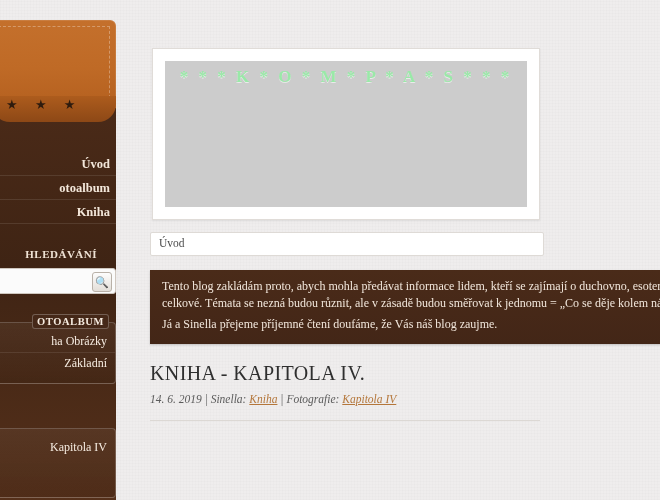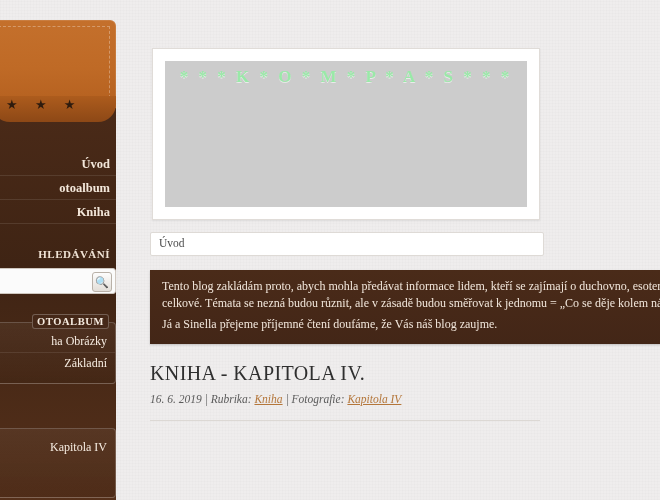--- a/index.html
+++ b/index.html
@@ -71,21 +71,21 @@
     line-height: 24px;
     padding-right: 6px;
     text-align: right;
     color: #f3e7da;
     font-size: 12.5px;
     font-weight: bold;
     border-bottom: 1px solid rgba(255,255,255,0.10);
   }
   .sb-search-label {
     position: absolute; left: 0; top: 248px; width: 116px;
-    text-align: right; padding-right: 6px;
+    text-align: right; padding-right: 19px;
     color: #efe2d4; font-size: 11px; font-weight: bold;
     letter-spacing: 0.5px;
   }
   .sb-search-box {
     position: absolute; left: -10px; top: 268px;
     width: 126px; height: 26px;
     background: #fbfbfb;
     border: 1px solid #cfc7bf;
     border-radius: 3px;
   }
@@ -262,23 +262,23 @@
   </div>
 
   <div id="notice" style="left:150px;">
     <p>Tento blog zakládám proto, abych mohla předávat informace lidem, kteří se zajímají o duchovno, esoteriku, svět celkové. Témata se nezná budou různit, ale v zásadě budou směřovat k jednomu = „Co se děje kolem nás.“</p>
     <p>Já a Sinella přejeme příjemné čtení doufáme, že Vás náš blog zaujme.</p>
   </div>
 
   <div id="article" style="left:150px;">
     <h1 id="article-title">Kniha - Kapitola IV.</h1>
     <div id="article-meta">
-      <span>16. 6. 2019</span>
+      <span>14. 6. 2019</span>
       <span>|</span>
-      <span>Rubrika:</span>
+      <span>Sinella:</span>
       <a href="#">Kniha</a>
       <span>|</span>
       <span>Fotografie:</span>
       <a href="#">Kapitola IV</a>
     </div>
     <div id="article-rule"></div>
   </div>
 
 </div>
 

